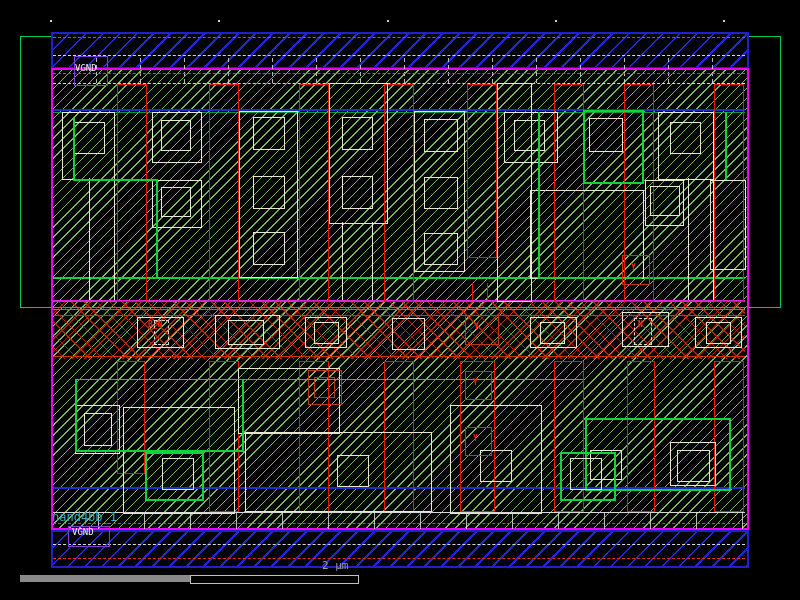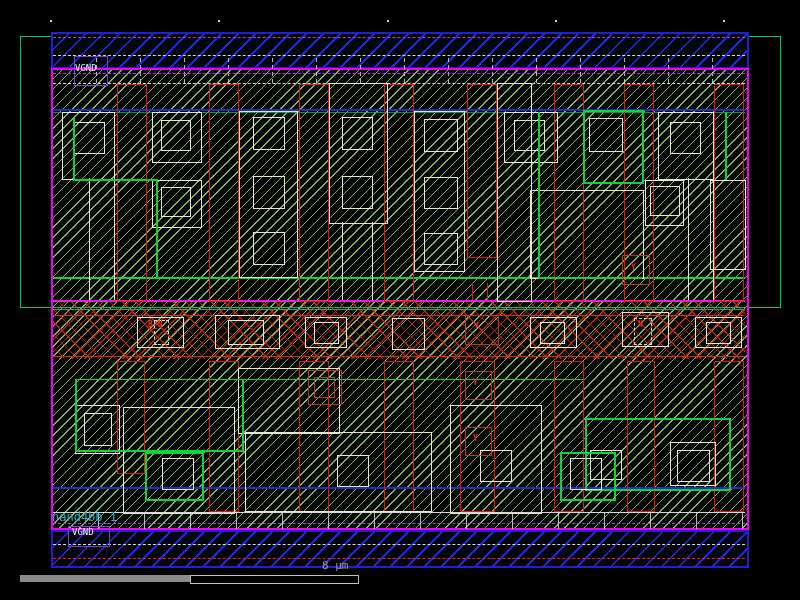--- a/index.html
+++ b/index.html
@@ -175,17 +175,17 @@
   <div class="a dashW" style="left:53px;top:544px;width:692px;height:0;"></div>
   <div class="a dashR" style="left:53px;top:558px;width:692px;height:0;"></div>
 
   <div class="a" style="left:74px;top:56px;width:32px;height:28px;border:1px solid #7a3fd0;"></div>
   <div class="a" style="left:75px;top:63px;width:32px;color:#f0f0f0;font-size:9px;line-height:10px;">VGND</div>
 
   <div class="a" style="left:68px;top:526px;width:40px;height:19px;border:1px solid #7a3fd0;"></div>
   <div class="a" style="left:52px;top:511px;color:#2fb0c8;font-size:12px;line-height:13px;">nand4bb_1</div>
   <div class="a" style="left:72px;top:527px;color:#f0f0f0;font-size:9px;line-height:10px;">VGND</div>
 
-  <div class="a" style="left:322px;top:560px;color:#9a9a9a;font-size:11px;line-height:12px;">8 µm</div>
+  <div class="a" style="left:322px;top:560px;color:#9a9a9a;font-size:11px;line-height:12px;">2 µm</div>
   <div class="a" style="left:20px;top:575px;width:170px;height:7px;background:#8a8a8a;"></div>
   <div class="a" style="left:190px;top:575px;width:167px;height:7px;border:1px solid #c0c0c0;"></div>
 
 </div>
 
 </body></html>

